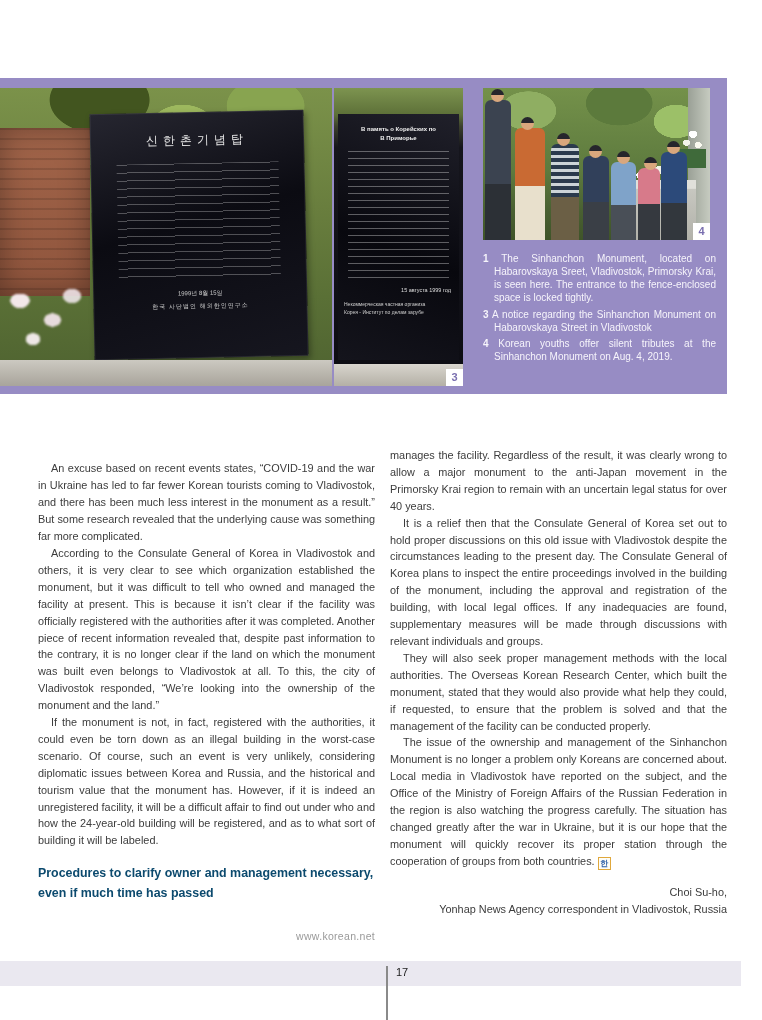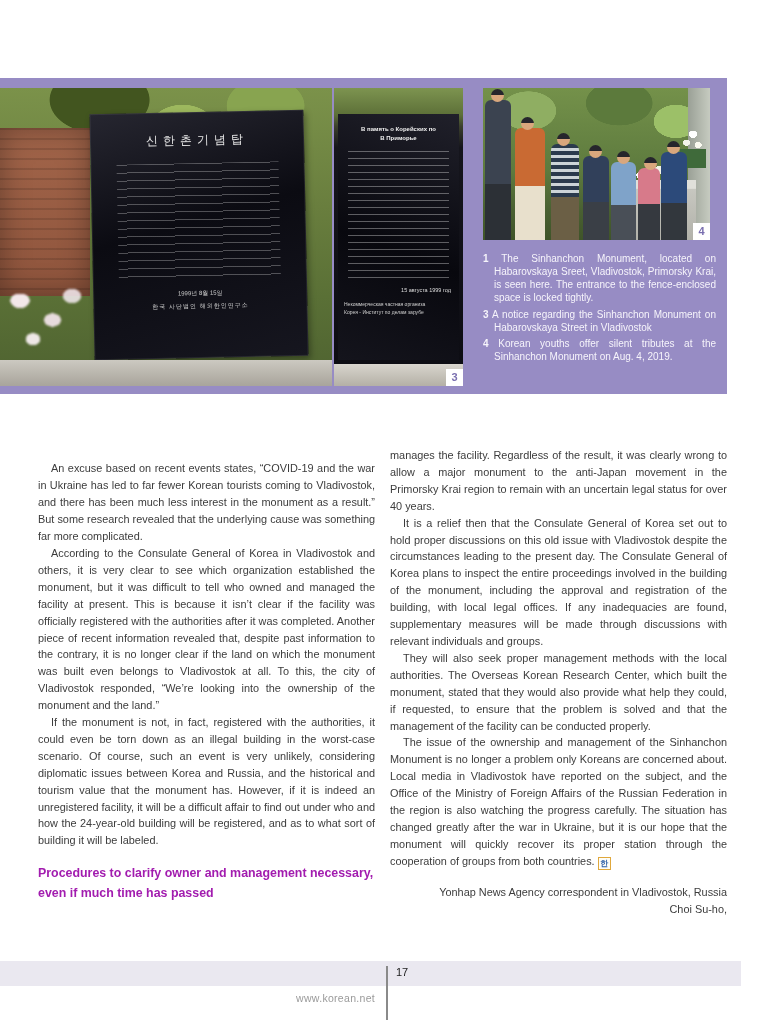--- a/index.html
+++ b/index.html
@@ -97,31 +97,31 @@
   .cap{font-size:10px;line-height:13px;text-align:justify;
        padding-left:11px;text-indent:-11px;margin-bottom:3.5px;}
   .cap .num{font-weight:bold;}
 
   
   .article{position:absolute;left:38px;top:447px;width:689px;display:flex;gap:15px;align-items:center;}
   .col{width:337px;font-size:10.9px;line-height:16.9px;color:#3c3c3c;text-align:justify;}
   .col p{margin:0;}
   .col p.ind{text-indent:13px;}
   .col p.cont{text-align-last:justify;}
-  h3.sub{margin:14px 0 2px;color:#a21caf;font-size:12.4px;line-height:20px;
+  h3.sub{margin:14px 0 2px;color:#0c4a6e;font-size:12.4px;line-height:20px;
          font-weight:bold;text-align:left;}
   .byline{margin-top:14px;text-align:right;}
   .byline div{line-height:17.5px;}
   .endmark{display:inline-block;width:11px;height:11px;border:1px solid #e0a83c;
     background:#fdfdf8;color:#2c5fa8;font-size:8px;line-height:11px;text-align:center;
     vertical-align:-1px;font-weight:bold;text-indent:0;}
 
   
   .footer-band{position:absolute;left:0;top:961px;width:741px;height:25px;background:#eae8f0;}
-  .footer-site{position:absolute;left:0;top:992px;width:375px;text-align:right;
+  .footer-site{position:absolute;left:0;top:930px;width:375px;text-align:right;
     font-size:10.5px;color:#9a9a9a;letter-spacing:.3px;}
   .footer-divider{position:absolute;left:386px;top:966px;width:2px;height:54px;background:#8a8a8a;}
   .footer-page{position:absolute;left:396px;top:966px;font-size:11px;font-weight:normal;color:#1c1c1c;}
 </style>
 </head>
 <body>
 
 <div class="banner">
 
   <div class="photo photo-left">
@@ -179,22 +179,22 @@
     <p class="ind">According to the Consulate General of Korea in Vladivostok and others, it is very clear to see which organization established the monument, but it was difficult to tell who owned and managed the facility at present. This is because it isn’t clear if the facility was officially registered with the authorities after it was completed. Another piece of recent information revealed that, despite past information to the contrary, it is no longer clear if the land on which the monument was built even belongs to Vladivostok at all. To this, the city of Vladivostok responded, “We’re looking into the ownership of the monument and the land.”</p>
     <p class="ind">If the monument is not, in fact, registered with the authorities, it could even be torn down as an illegal building in the worst-case scenario. Of course, such an event is very unlikely, considering diplomatic issues between Korea and Russia, and the historical and tourism value that the monument has. However, if it is indeed an unregistered facility, it will be a difficult affair to find out under who and how the 24-year-old building will be registered, and as to what sort of building it will be labeled.</p>
     <h3 class="sub">Procedures to clarify owner and management necessary, even if much time has passed</h3>
   </div>
   <div class="col">
     <p>manages the facility. Regardless of the result, it was clearly wrong to allow a major monument to the anti-Japan movement in the Primorsky Krai region to remain with an uncertain legal status for over 40 years.</p>
     <p class="ind">It is a relief then that the Consulate General of Korea set out to hold proper discussions on this old issue with Vladivostok despite the circumstances leading to the present day. The Consulate General of Korea plans to inspect the entire proceedings involved in the building of the monument, including the approval and registration of the building, with local legal offices. If any inadequacies are found, supplementary measures will be made through discussions with relevant individuals and groups.</p>
     <p class="ind">They will also seek proper management methods with the local authorities. The Overseas Korean Research Center, which built the monument, stated that they would also provide what help they could, if requested, to ensure that the problem is solved and that the management of the facility can be conducted properly.</p>
     <p class="ind"><span>The issue of the ownership and management of the Sinhanchon Monument is no longer a problem only Koreans are concerned about. Local media in Vladivostok have reported on the subject, and the Office of the Ministry of Foreign Affairs of the Russian Federation in the region is also watching the progress carefully. The situation has changed greatly after the war in Ukraine, but it is our hope that the monument will quickly recover its proper station through the cooperation of groups from both countries.</span> <span class="endmark">한</span></p>
     <div class="byline">
+      <div>Choi Su-ho,</div>
       <div>Yonhap News Agency correspondent in Vladivostok, Russia</div>
-      <div>Choi Su-ho,</div>
     </div>
   </div>
 </div>
 
 <div class="footer-band"></div>
 <div class="footer-site">www.korean.net</div>
 <div class="footer-divider"></div>
 <div class="footer-page">17</div>
 
 </body></html>

